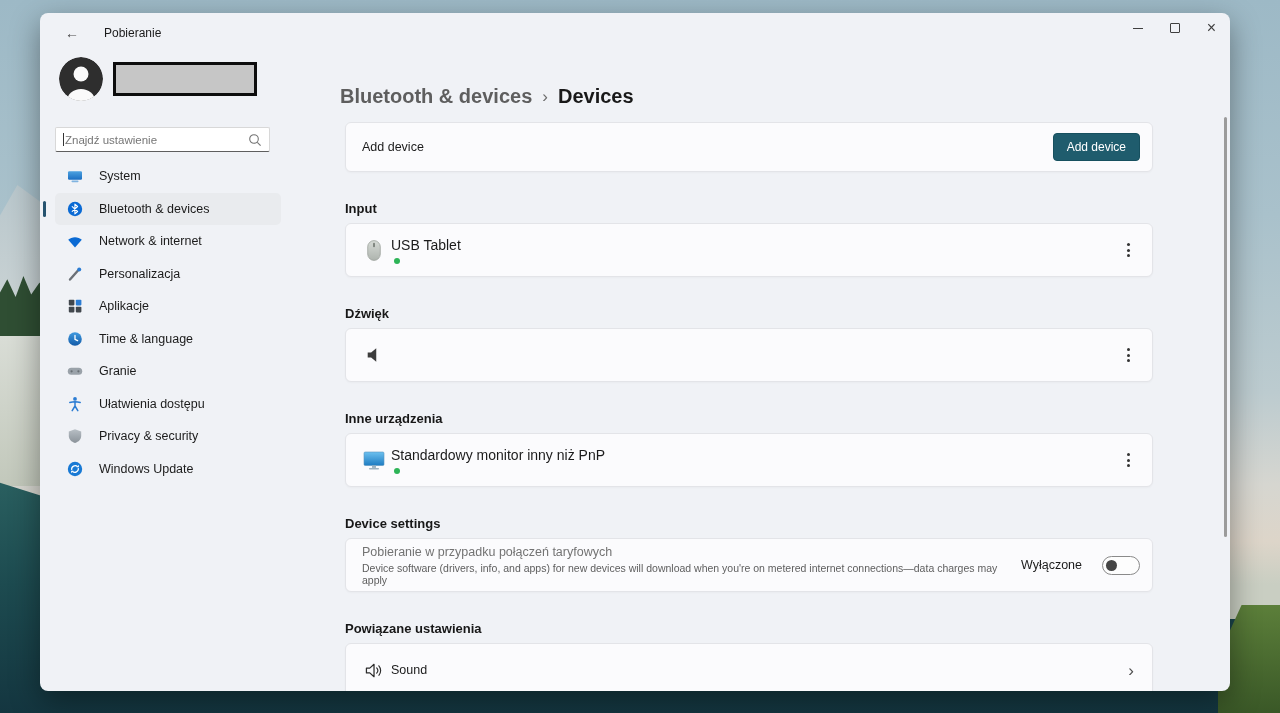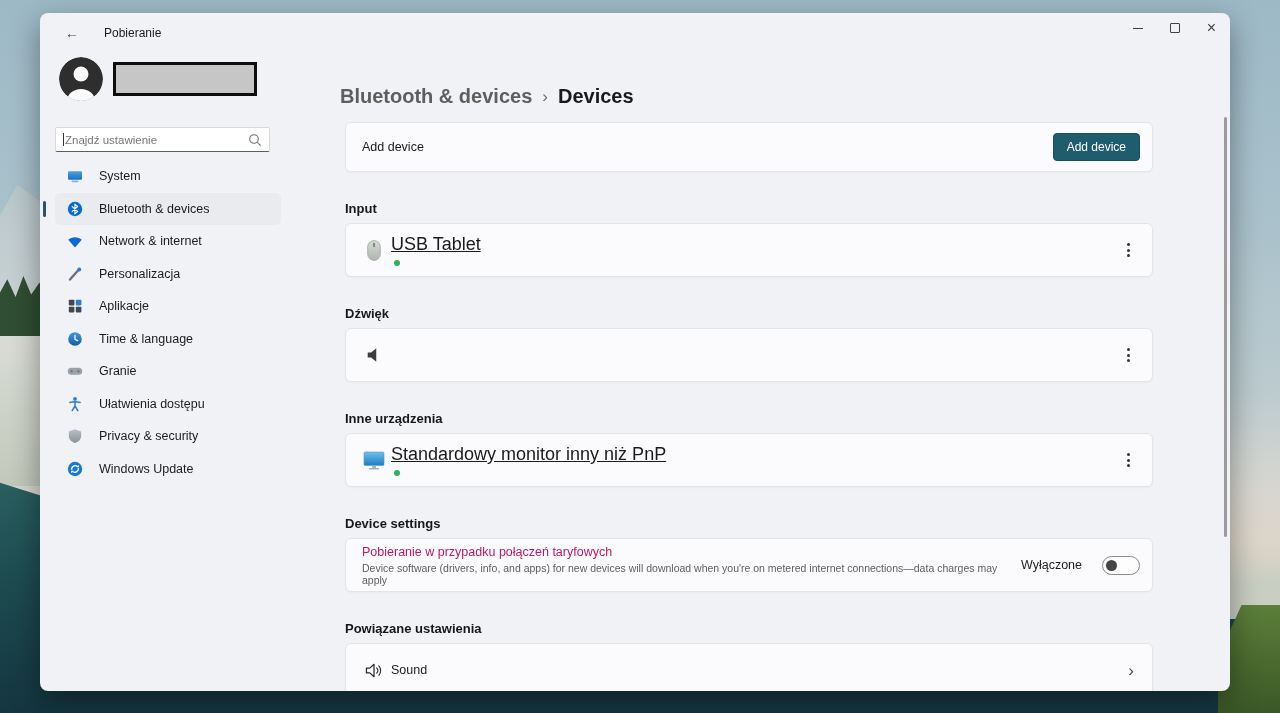--- a/index.html
+++ b/index.html
@@ -56,27 +56,27 @@
 
   .add-card { height:50px; display:flex; align-items:center; justify-content:space-between; padding:0 12px 0 16px;gap:27px; }
   .add-label { font-size:12.5px; color:#1b1b1b; }
   .accent-btn { height:28px; padding:0 13px; background:#1f5c6d; border:1px solid #17505f; border-radius:4px; color:#fff; font-size:12px; font-family:inherit; }
 
   .section-header { margin-top:28px; margin-bottom:6px; font-size:13px; line-height:17px; font-weight:600; color:#171717; }
 
   .device-card { height:54px; display:flex; align-items:center; padding:0 18px 0 13px; }
   .dev-icon { width:30px; display:flex; justify-content:center; align-items:center; }
   .dev-info { margin-left:2px; display:flex; flex-direction:column; }
-  .dev-name { font-size:18px; color:#1b1b1b;text-decoration:underline; }
+  .dev-name { font-size:14px; color:#1b1b1b; }
   .status-dot { width:6px; height:6px; border-radius:50%; background:#2db457; margin:5px 0 0 3px; }
   .kebab { margin-left:auto; display:flex; flex-direction:column; gap:2.5px; padding:6px 4px; }
   .kebab i { width:3px; height:3px; background:#333; border-radius:50%; }
 
   .settings-card { height:54px; display:flex; align-items:center; padding:0 12px 0 16px; }
-  .set-title { font-size:12.5px; color:#be185d; }
+  .set-title { font-size:12.5px; color:#737373; }
   .set-desc { font-size:10.5px; color:#5e5e5e; margin-top:3px; }
   .toggle-row { margin-left:auto; display:flex; align-items:center; gap:20px; flex:0 0 auto; }
   .toggle-state { font-size:12.5px; color:#1b1b1b; }
   .toggle { width:38px; height:19px; border:1px solid #8a8a8a; border-radius:10px; background:#fdfdfd; position:relative; }
   .toggle .knob { position:absolute; left:3px; top:3px; width:11px; height:11px; border-radius:50%; background:#454545; }
 
   .link-card { height:54px; display:flex; align-items:center; padding:0 18px 0 13px; }
   .link-label { font-size:12.5px; color:#1b1b1b; margin-left:2px; }
   .chev { margin-left:auto; color:#4f4f4f; font-size:17px; line-height:1; }
 

